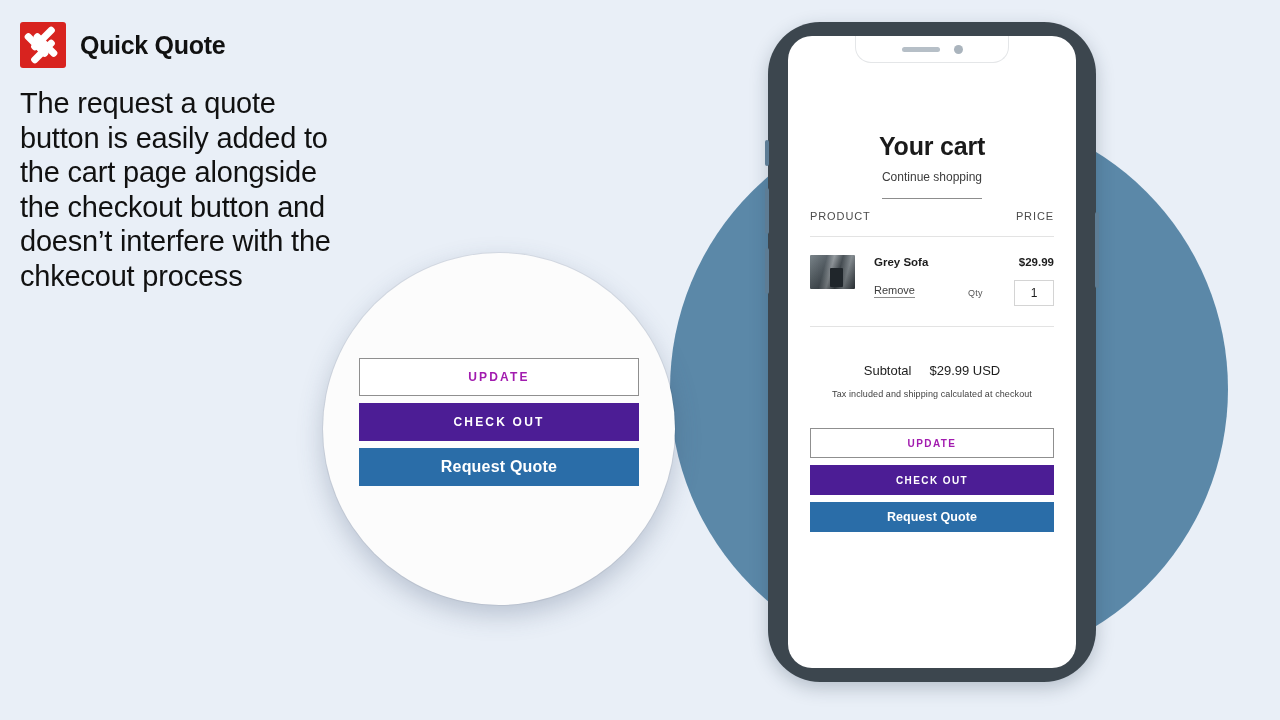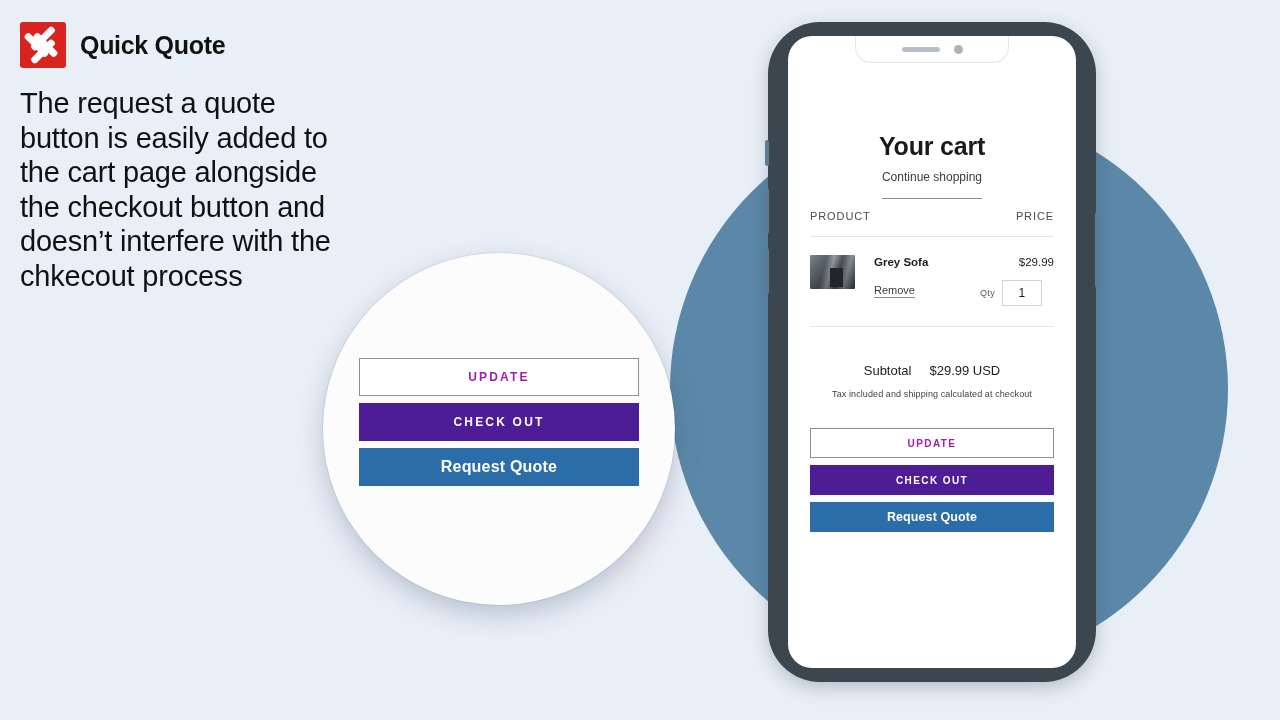--- a/index.html
+++ b/index.html
@@ -239,26 +239,27 @@
   }
   #product-right {
     width: 86px;
     flex: none;
     text-align: right;
   }
   #product-price {
     font-size: 11.5px;
     color: #1d1d1d;
     line-height: 14px;
+    font-weight: bold;
   }
   #qty-wrap {
     margin-top: 11px;
     display: flex;
     align-items: center;
-    justify-content: center;
+    justify-content: space-between;
     gap: 7px;
   }
   #qty-label {
     font-size: 9px;
     color: #555;
     letter-spacing: 0.3px;
   }
   #qty-input {
     width: 40px;
     height: 26px;

